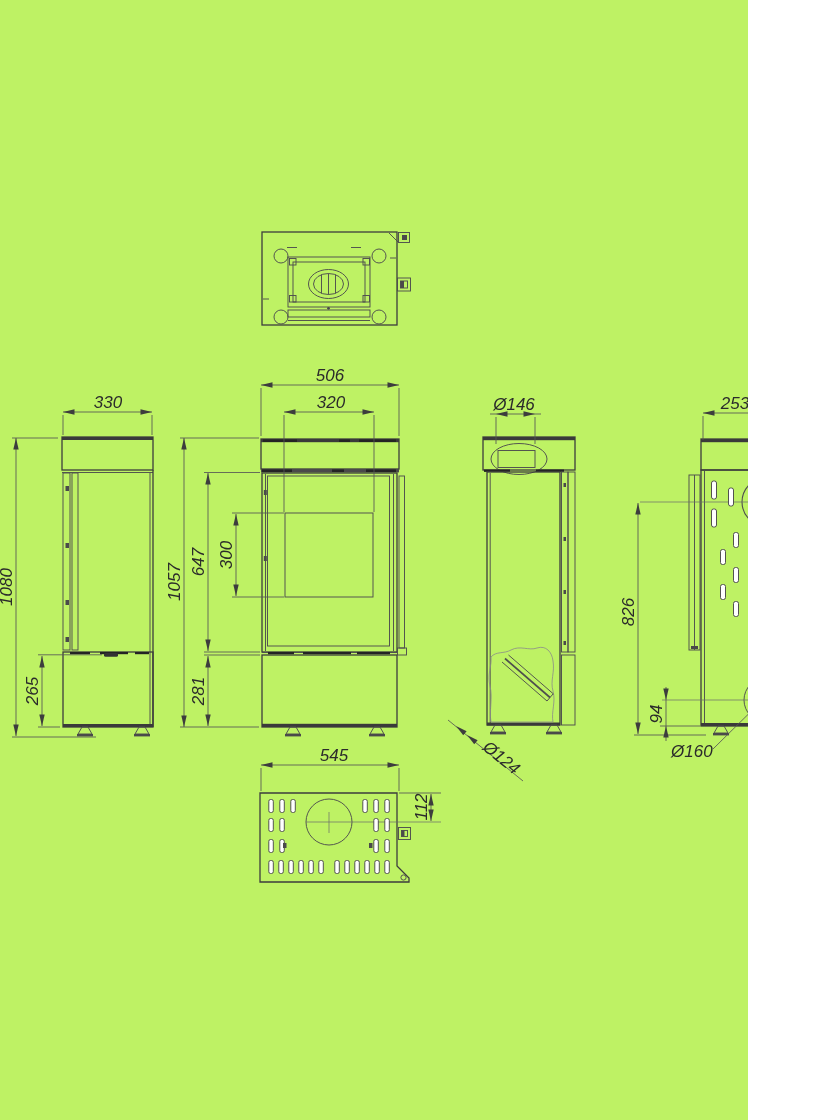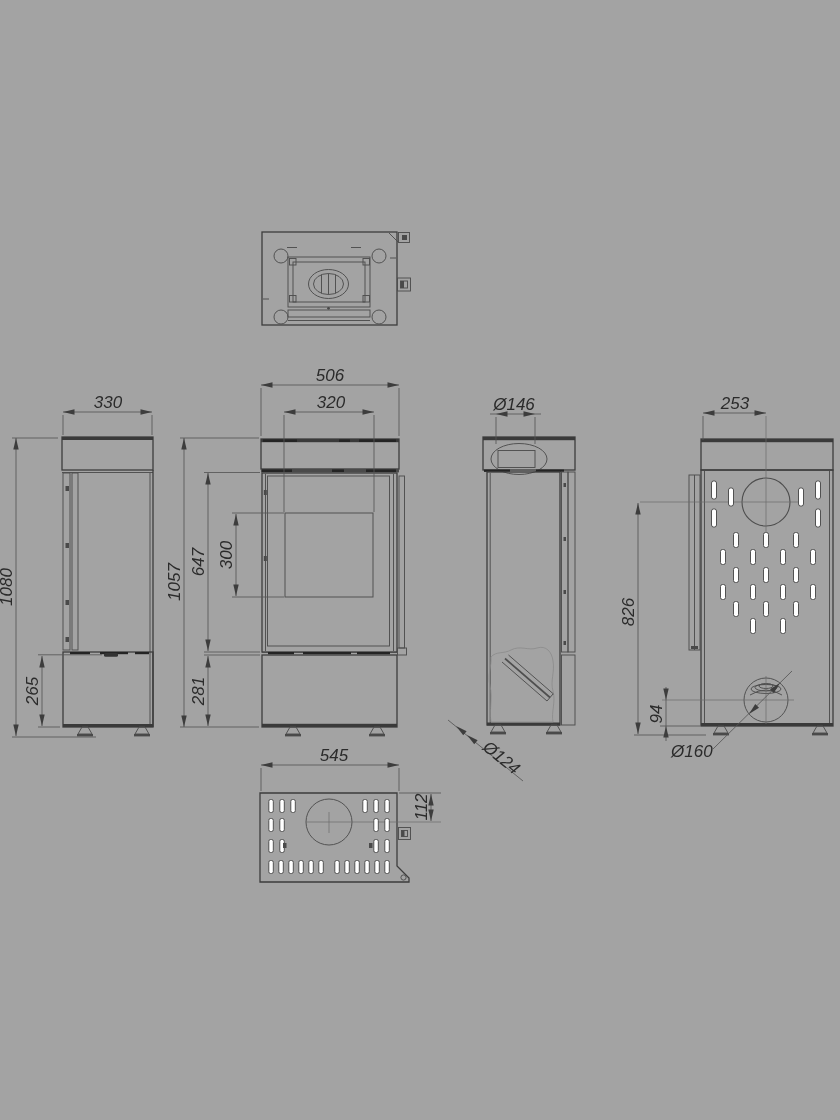--- a/index.html
+++ b/index.html
@@ -1,16 +1,16 @@
 <!DOCTYPE html>
 <html><head>
 <meta charset="utf-8">
 <style>
   html,body{margin:0;padding:0;background:#ffffff;}
-  .canvas{position:relative;width:840px;height:1120px;background:#a3a3a3;overflow:hidden;
+  .canvas{position:relative;width:748px;height:1120px;background:#bef264;overflow:hidden;
           font-family:"Liberation Sans",sans-serif;}
   svg{display:block;}
   .ol{fill:none;stroke:#3d3d3d;stroke-width:1.3;}
   .dl{fill:none;stroke:#4e4e4e;stroke-width:0.95;}
   .lt{fill:none;stroke:#8a8a8a;stroke-width:0.8;}
   .dim{fill:none;stroke:#565656;stroke-width:0.85;}
   .cl{fill:none;stroke:#6a6a6a;stroke-width:0.7;}
   .band{fill:#3a3a3a;stroke:none;}
   .band2{fill:#4a4a4a;stroke:none;}
   .seg{fill:#242424;stroke:none;}

